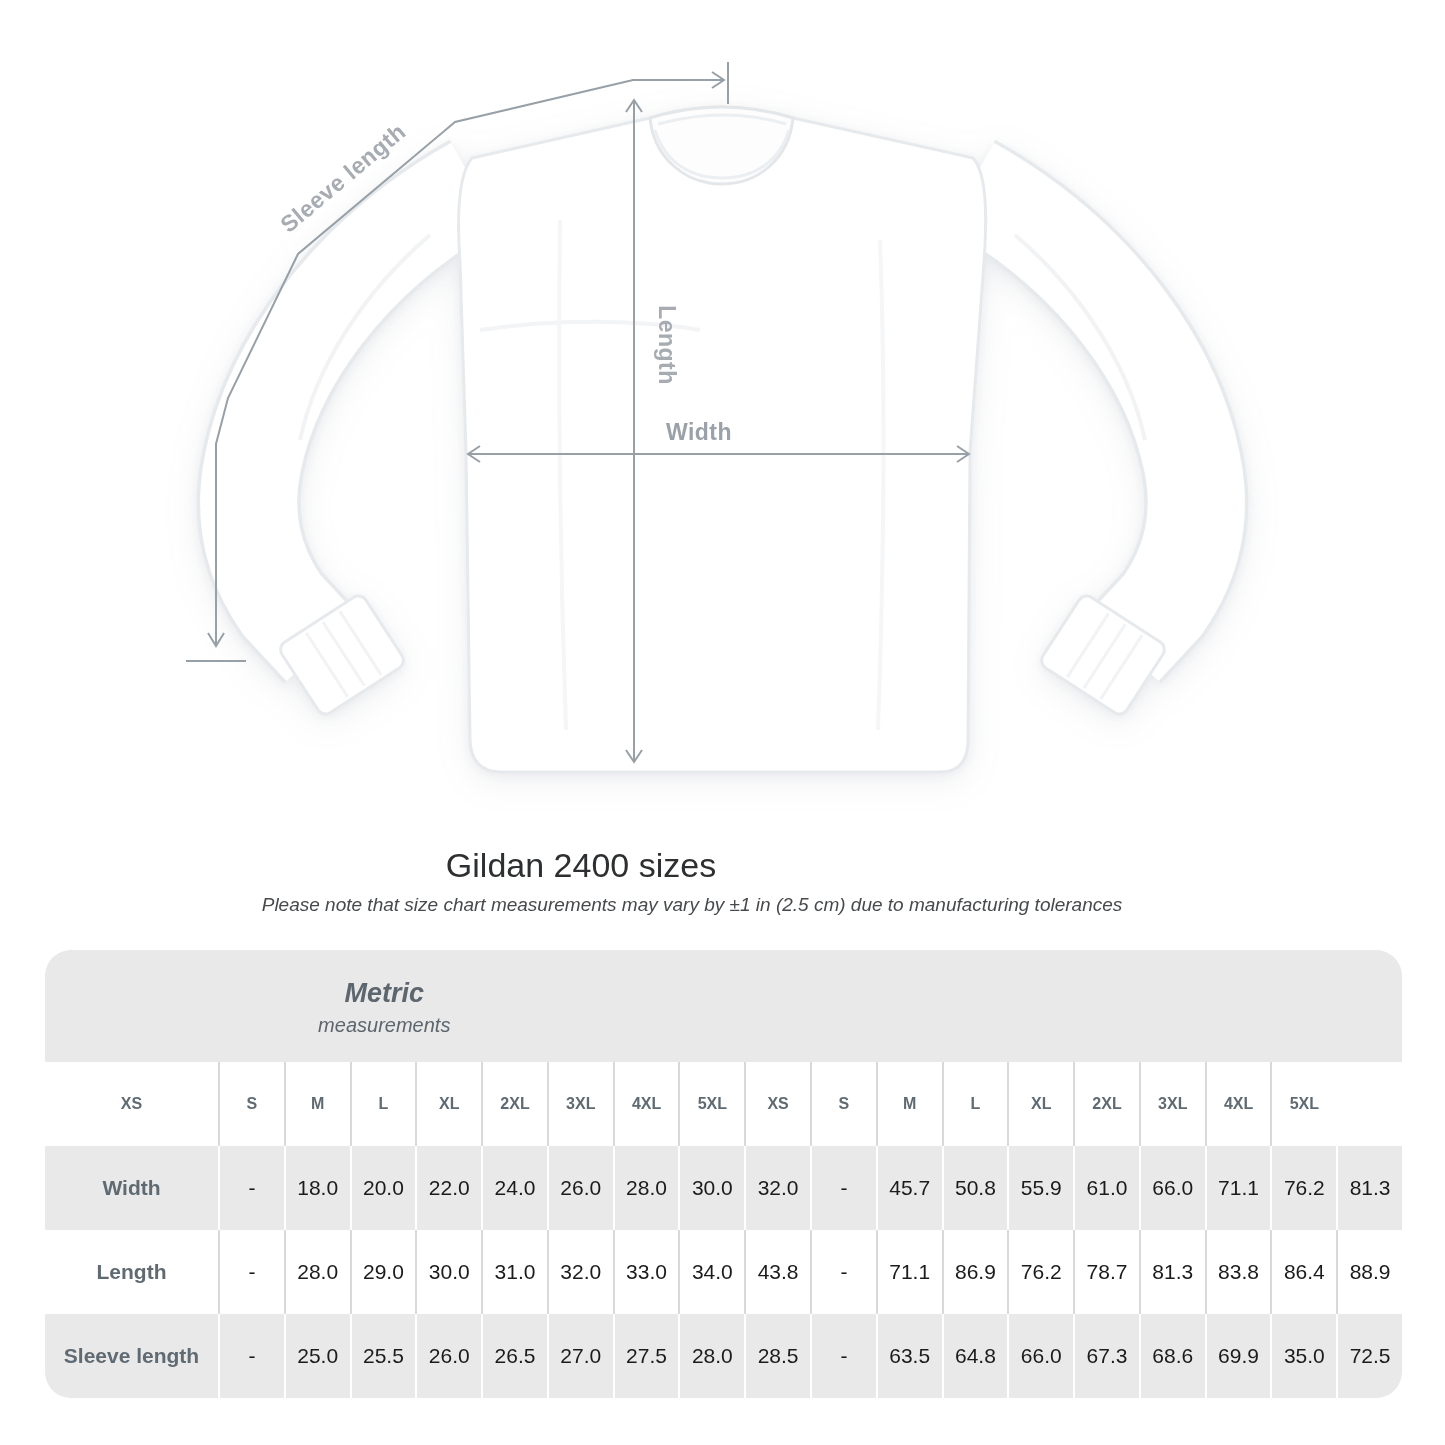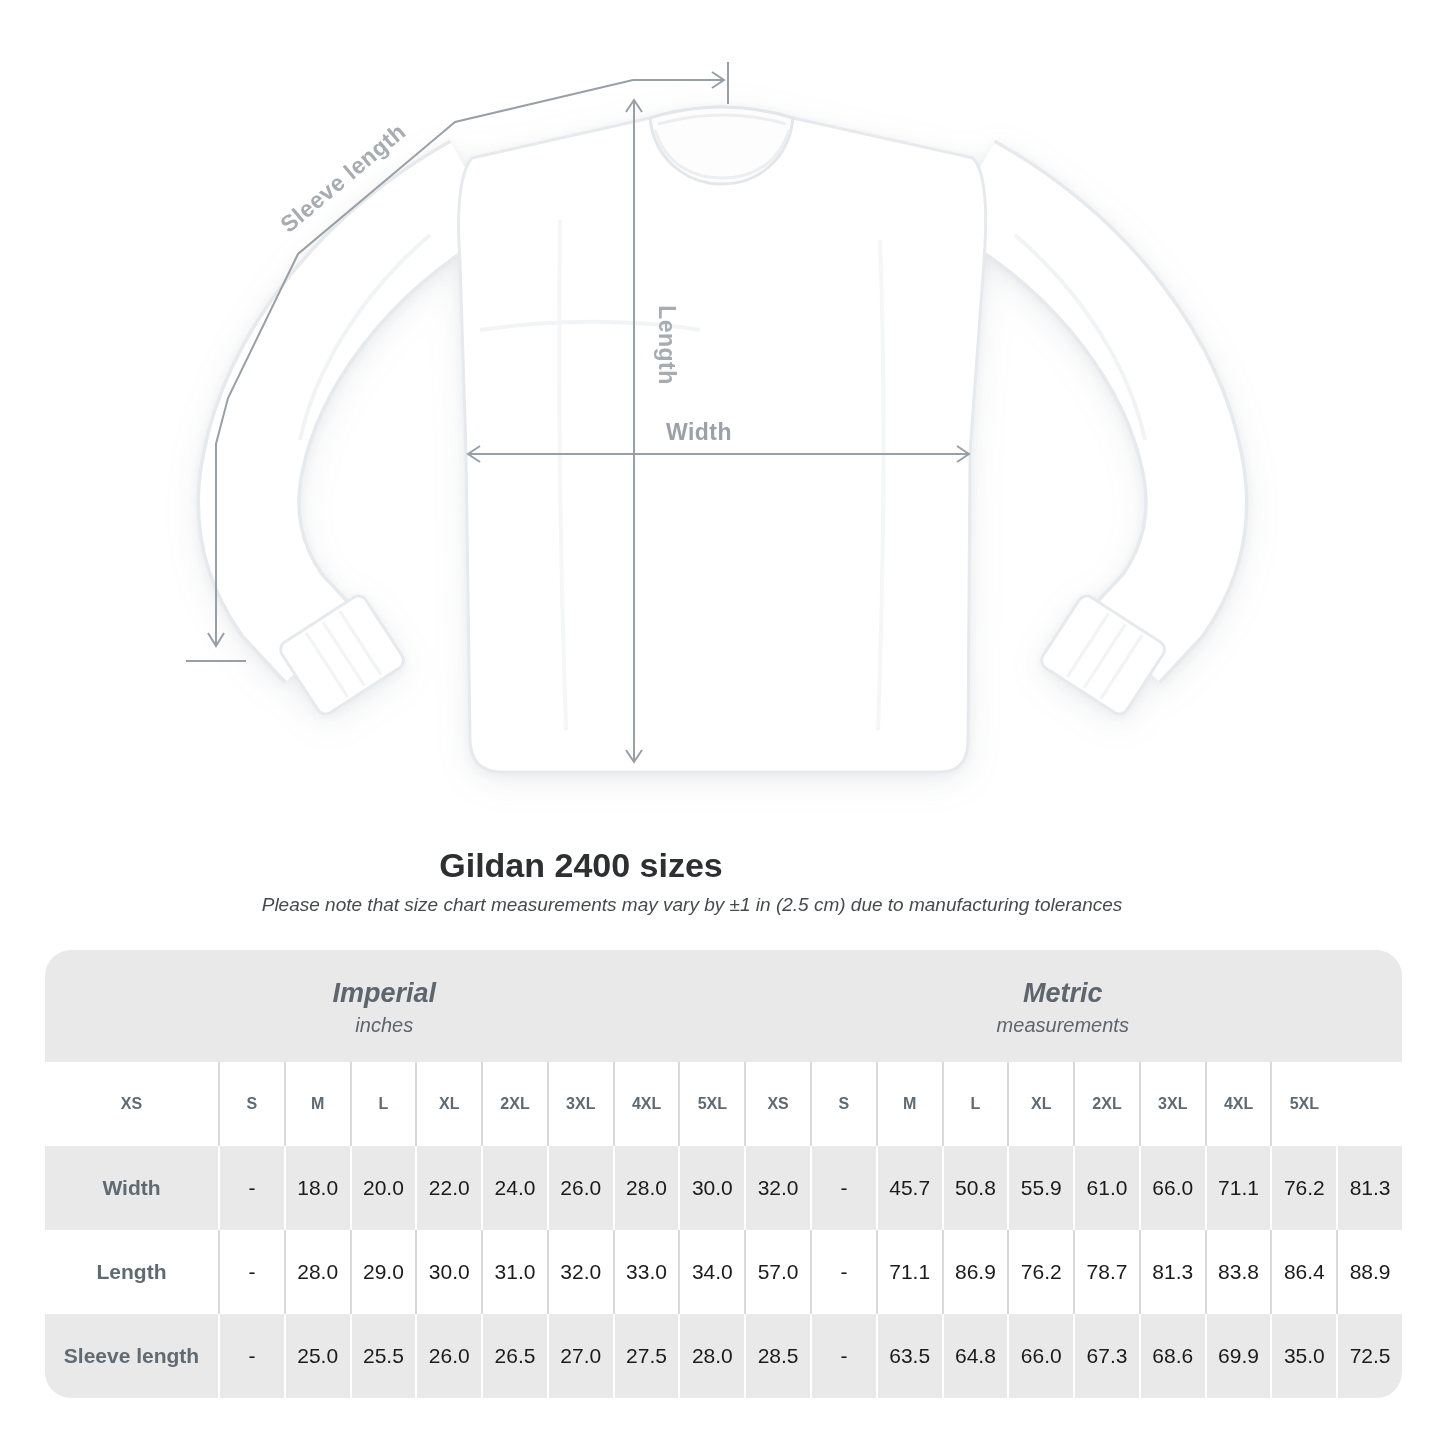--- a/index.html
+++ b/index.html
@@ -11,21 +11,21 @@
   .stage{position:absolute;inset:0;}
 
   
   .shirt-svg{position:absolute;left:0;top:0;}
   .shirt-body{filter:drop-shadow(0 8px 16px rgba(100,110,125,.10)) drop-shadow(0 2px 4px rgba(100,110,125,.07));}
   .measure-label{font-weight:bold;font-size:23px;letter-spacing:.5px;}
 
   
   .chart-title{
     position:absolute;left:0;top:846px;width:1162px;text-align:center;
-    font-size:34px;font-weight:bold;color:#2d2f31;
+    font-size:34px;font-weight:normal;color:#2d2f31;
   }
   .chart-subtitle{
     position:absolute;left:0;top:894px;width:1384px;text-align:center;
     font-size:19px;font-style:italic;color:#474a4d;
   }
 
   
   .size-table{
     position:absolute;left:45px;top:950px;width:1357px;height:448px;
     border-radius:26px;overflow:hidden;background:#ffffff;
@@ -138,24 +138,20 @@
     <text class="measure-label" transform="translate(659,345) rotate(90)" text-anchor="middle" fill="#a6acb2">Length</text>
     <text class="measure-label" x="699" y="440" text-anchor="middle" fill="#9aa1a8">Width</text>
   </svg>
 
   <div class="chart-title">Gildan 2400 sizes</div>
   <div class="chart-subtitle">Please note that size chart measurements may vary by ±1 in (2.5 cm) due to manufacturing tolerances</div>
 
   <div class="size-table">
 
     <div class="band">
-      <div class="band-half">
-        <div class="band-label">Imperial</div>
-        <div class="band-sublabel">inches</div>
-      </div>
       <div class="band-half">
         <div class="band-label">Metric</div>
         <div class="band-sublabel">measurements</div>
       </div>
     </div>
 
     <div class="trow row-white">
         <div class="cell head-cell">XS</div>
         <div class="cell head-cell">S</div>
         <div class="cell head-cell">M</div>
@@ -199,21 +195,21 @@
     <div class="trow row-white">
         <div class="cell label-cell">Length</div>
         <div class="cell val-cell">-</div>
         <div class="cell val-cell">28.0</div>
         <div class="cell val-cell">29.0</div>
         <div class="cell val-cell">30.0</div>
         <div class="cell val-cell">31.0</div>
         <div class="cell val-cell">32.0</div>
         <div class="cell val-cell">33.0</div>
         <div class="cell val-cell">34.0</div>
-        <div class="cell val-cell">57.0</div>
+        <div class="cell val-cell">43.8</div>
         <div class="cell val-cell">-</div>
         <div class="cell val-cell">71.1</div>
         <div class="cell val-cell">86.9</div>
         <div class="cell val-cell">76.2</div>
         <div class="cell val-cell">78.7</div>
         <div class="cell val-cell">81.3</div>
         <div class="cell val-cell">83.8</div>
         <div class="cell val-cell">86.4</div>
         <div class="cell val-cell">88.9</div>
       </div>

